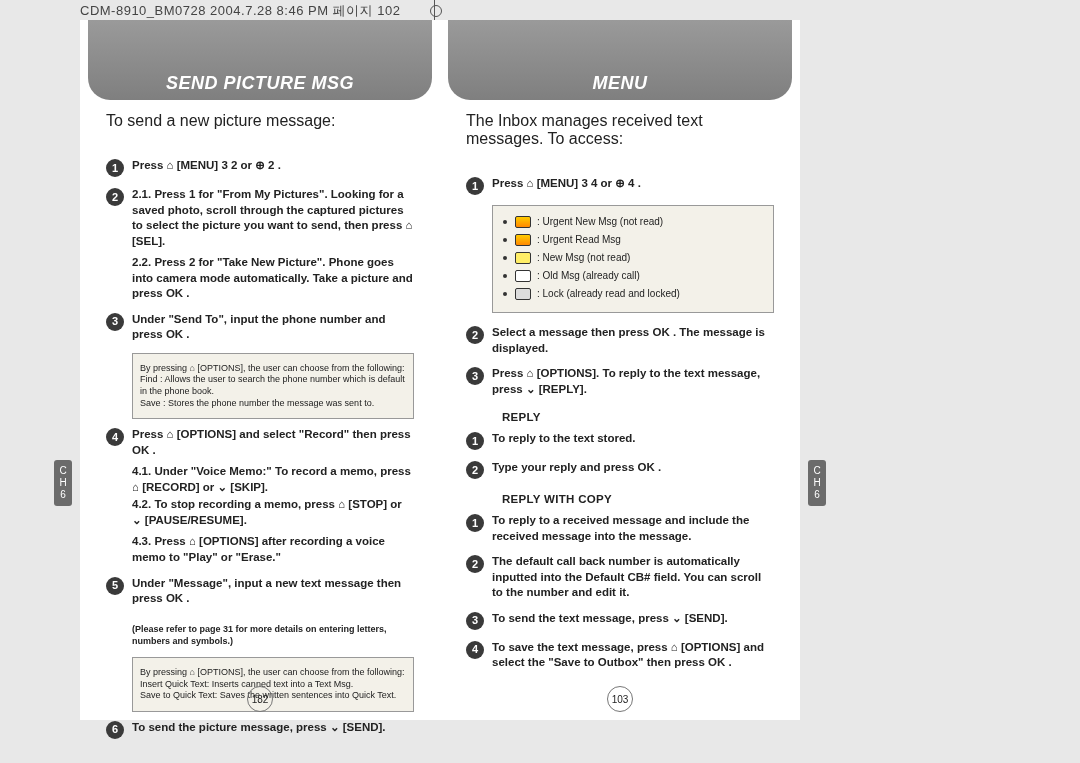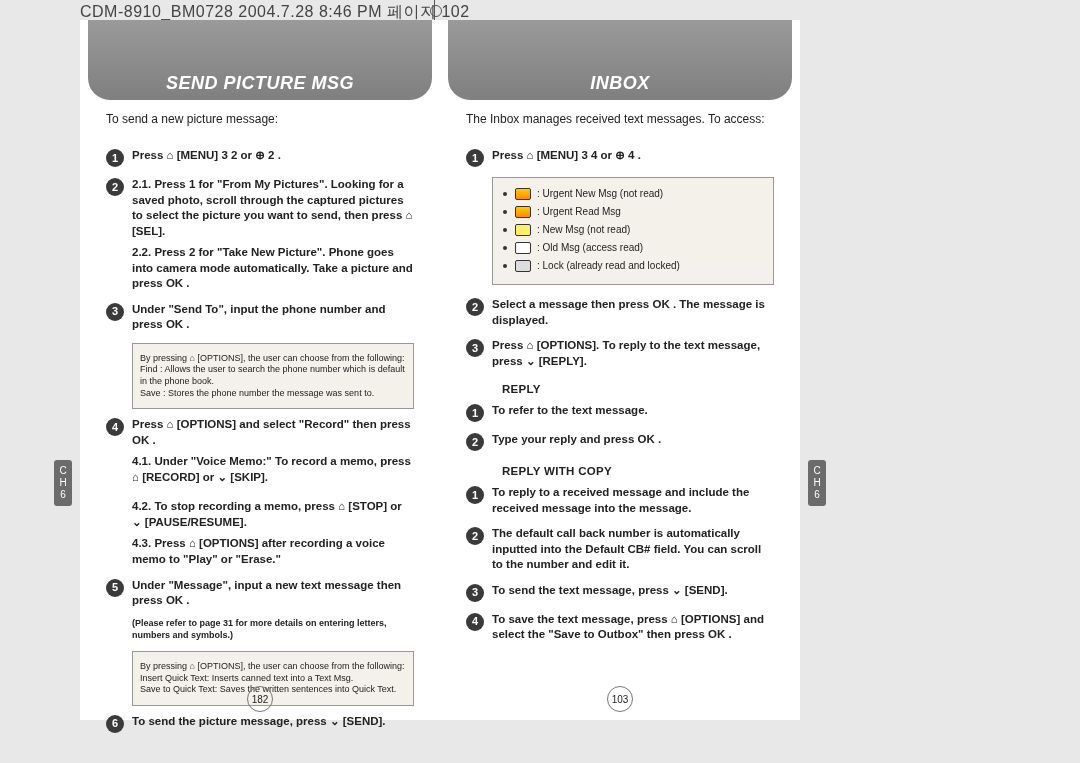--- a/index.html
+++ b/index.html
@@ -23,21 +23,21 @@
   }
   .center-circ {
     position:absolute;
     top:5px; left:430px;
     width:10px;height:10px;border:1px solid #555;border-radius:50%;
   }
   .top-meta {
     position: absolute;
     top: 2px;
     left: 80px;
-    font-size: 16px;
+    font-size: 13px;
     letter-spacing: 0.5px;
     color: #444;
   }
   .spread {
     position: absolute;
     top: 20px;
     left: 80px;
     width: 720px;
     height: 700px;
     background: #fff;
@@ -70,22 +70,22 @@
     color:#fff;
     font-weight:bold;
     font-style:italic;
     font-size:18px;
     letter-spacing:0.5px;
   }
   .content {
     margin-top: 92px;
   }
   .intro {
-    font-size:12px;
-    margin-bottom:22px;
+    font-size:16px;
+    margin-bottom:28px;
   }
   .step {
     display:flex;
     align-items:flex-start;
     margin-bottom:10px;
     font-size:11.5px;
     line-height:1.35;
   }
   .step .bullet {
     flex:0 0 18px;
@@ -215,51 +215,51 @@
         <div class="small">By pressing ⌂ [OPTIONS], the user can choose from the following:</div>
         <div class="small">Find : Allows the user to search the phone number which is default in the phone book.</div>
         <div class="small">Save : Stores the phone number the message was sent to.</div>
       </div>
 
       <div class="step">
         <div class="bullet">4</div>
         <div class="body">
           <div>Press ⌂ [OPTIONS] and select "Record" then press OK .</div>
           <div style="margin-top:6px">4.1. Under "Voice Memo:" To record a memo, press ⌂ [RECORD] or ⌄ [SKIP].</div>
-          <div style="margin-top:14px">4.2. To stop recording a memo, press ⌂ [STOP] or ⌄ [PAUSE/RESUME].</div>
+          <div style="margin-top:2px">4.2. To stop recording a memo, press ⌂ [STOP] or ⌄ [PAUSE/RESUME].</div>
           <div style="margin-top:6px">4.3. Press ⌂ [OPTIONS] after recording a voice memo to "Play" or "Erase."</div>
         </div>
       </div>
 
       <div class="step">
         <div class="bullet">5</div>
         <div class="body">
           <div>Under "Message", input a new text message then press OK .</div>
-          <div class="small" style="font-size:9px;margin-top:8px">(Please refer to page 31 for more details on entering letters, numbers and symbols.)</div>
+          <div class="small" style="font-size:9px;margin-top:16px">(Please refer to page 31 for more details on entering letters, numbers and symbols.)</div>
         </div>
       </div>
 
       <div class="note-box">
         <div class="small">By pressing ⌂ [OPTIONS], the user can choose from the following:</div>
         <div class="small">Insert Quick Text: Inserts canned text into a Text Msg.</div>
         <div class="small">Save to Quick Text: Saves the written sentences into Quick Text.</div>
       </div>
 
       <div class="step">
         <div class="bullet">6</div>
         <div class="body">To send the picture message, press ⌄ [SEND].</div>
       </div>
     </div>
 
     <div class="pagenum">182</div>
   </div>
 
   <div class="page right">
     <div class="header-band">
-      <span>INBOX</span>
+      <span>MENU</span>
     </div>
     <div class="side-tab right">
       <span>C</span>
       <span>H</span>
       <span>6</span>
     </div>
 
     <div class="content">
       <div class="intro">The Inbox manages received text messages. To access:</div>
 
@@ -280,21 +280,21 @@
             <span>: Urgent Read Msg</span>
           </div>
         <div class="legend-row">
             <span class="dot"></span>
             <span class="msgicon new"></span>
             <span>: New Msg (not read)</span>
           </div>
         <div class="legend-row">
             <span class="dot"></span>
             <span class="msgicon old"></span>
-            <span>: Old Msg (access read)</span>
+            <span>: Old Msg (already call)</span>
           </div>
         <div class="legend-row">
             <span class="dot"></span>
             <span class="msgicon lock"></span>
             <span>: Lock (already read and locked)</span>
           </div>
       </div>
 
       <div class="step">
         <div class="bullet">2</div>
@@ -303,21 +303,21 @@
 
       <div class="step">
         <div class="bullet">3</div>
         <div class="body">Press ⌂ [OPTIONS]. To reply to the text message, press ⌄ [REPLY].</div>
       </div>
 
       <div class="subhead">REPLY</div>
 
       <div class="step">
         <div class="bullet">1</div>
-        <div class="body">To refer to the text message.</div>
+        <div class="body">To reply to the text stored.</div>
       </div>
       <div class="step">
         <div class="bullet">2</div>
         <div class="body">Type your reply and press OK .</div>
       </div>
 
       <div class="subhead">REPLY WITH COPY</div>
 
       <div class="step">
         <div class="bullet">1</div>

